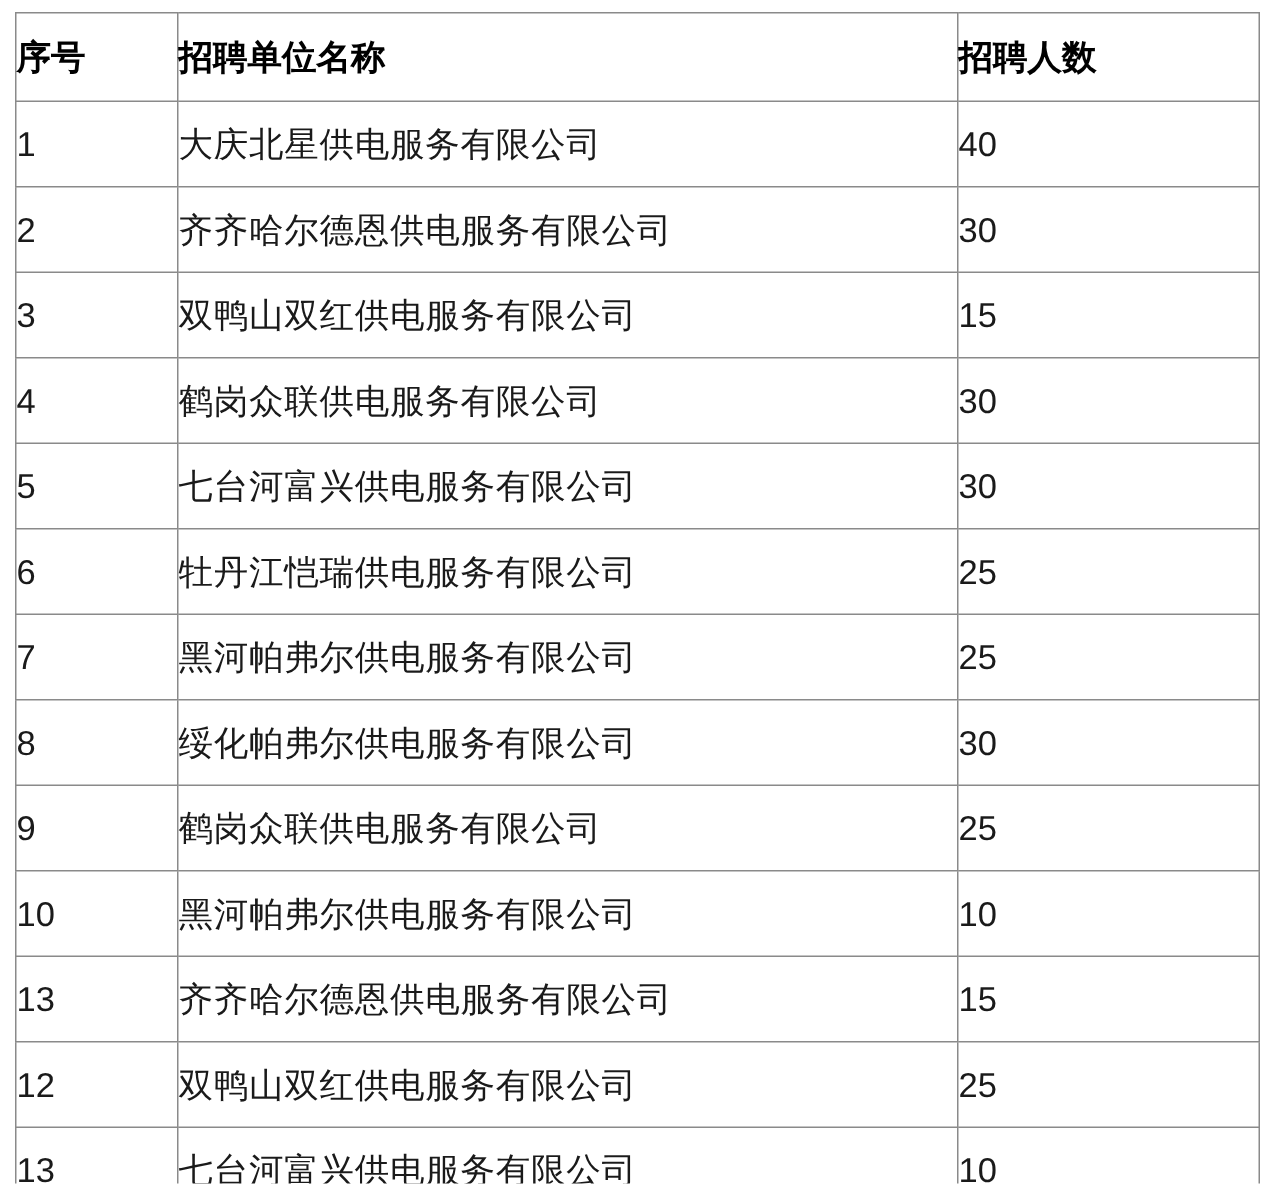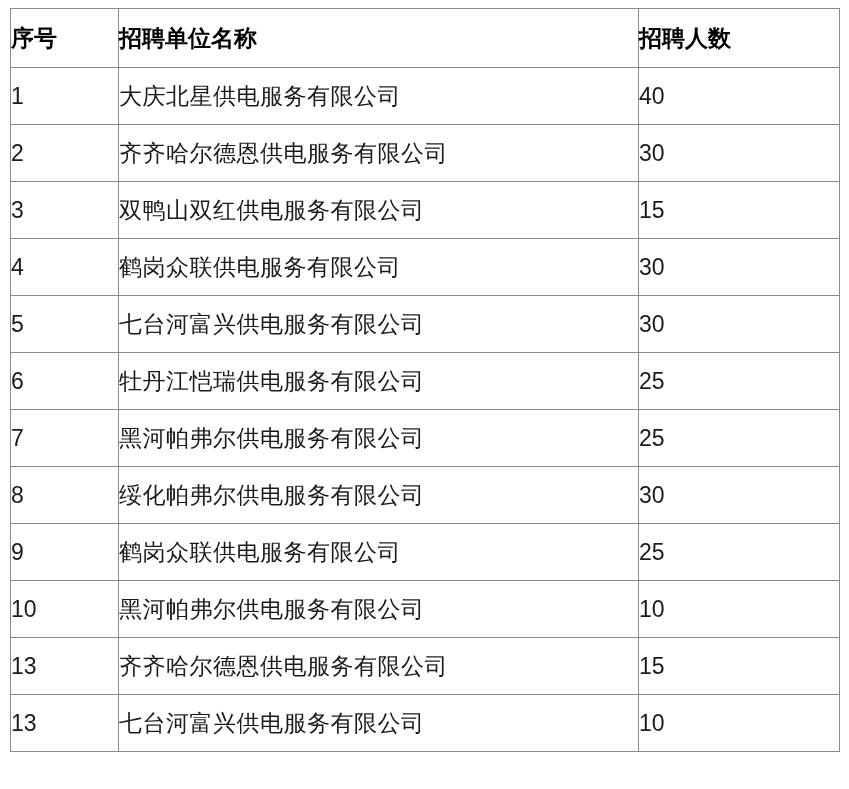--- a/index.html
+++ b/index.html
@@ -119,19 +119,24 @@
         <td class="cell-index">10</td>
         <td class="cell-name">黑河帕弗尔供电服务有限公司</td>
         <td class="cell-count">10</td>
       </tr>
       <tr>
         <td class="cell-index">13</td>
         <td class="cell-name">齐齐哈尔德恩供电服务有限公司</td>
         <td class="cell-count">15</td>
       </tr>
       <tr>
+        <td class="cell-index">12</td>
+        <td class="cell-name">双鸭山双红供电服务有限公司</td>
+        <td class="cell-count">25</td>
+      </tr>
+      <tr>
         <td class="cell-index">13</td>
         <td class="cell-name">七台河富兴供电服务有限公司</td>
         <td class="cell-count">10</td>
       </tr>
     </tbody>
   </table>
 </div>
 
 </body></html>

